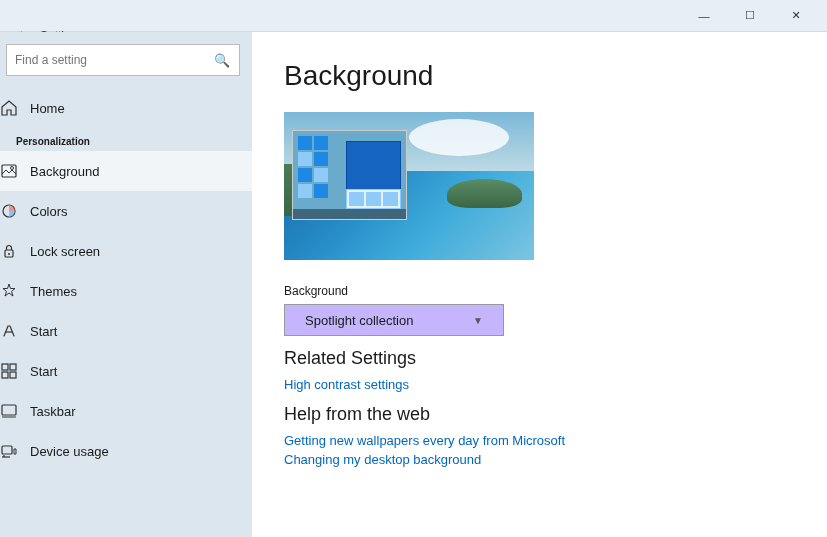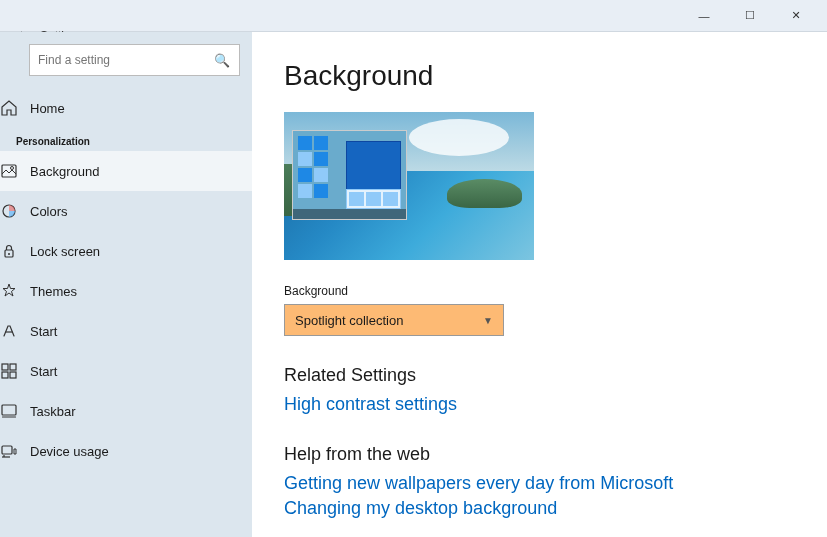--- a/index.html
+++ b/index.html
@@ -26,21 +26,21 @@
     
     .app-body { display: flex; flex: 1; overflow: hidden; }
 
     
     .sidebar {
       width: 252px; min-width: 252px; background: #dce6ee;
       display: flex; flex-direction: column; overflow-y: auto;
       padding-top: 4px;
     }
     .search-box {
-      margin: 8px 12px 12px 29px;
+      margin: 8px 12px 12px 6px;
       display: flex; align-items: center;
       background: white; border: 1px solid #bbb; height: 32px; padding: 0 8px;
       gap: 6px;
     }
     .search-box input {
       border: none; outline: none; flex: 1; font-size: 12px; color: #555;
       background: transparent;
     }
     .search-icon-svg { color: #666; font-size: 13px; }
 
@@ -123,29 +123,29 @@
       background: #e3f2fd; border: 1px solid #90caf9;
       display: flex; gap: 2px; padding: 2px;
     }
     .dp-small { flex: 1; background: #90caf9; }
 
     
     .form-group { margin-bottom: 12px; }
     .form-label { font-size: 12px; color: #1a1a1a; margin-bottom: 6px; display: block; }
     .dropdown {
       display: flex; align-items: center; justify-content: space-between;
-      width: 220px; height: 32px; padding: 0 10px;
-      border: 1px solid #999; background: #fdba74; cursor: pointer;
+      width: 220px; height: 32px; padding: 0 20px;
+      border: 1px solid #999; background: #c4b5fd; cursor: pointer;
       font-size: 13px; color: #1a1a1a; text-align: center;
     }
     .dropdown-arrow { font-size: 10px; color: #555; }
 
     
-    .section-title { font-size: 18px; font-weight: 300; color: #1a1a1a; margin: 29px 0 8px 0; }
-    .link-text { font-size: 18px; color: #0067c0; cursor: pointer; margin-bottom: 4px; display: block; }
+    .section-title { font-size: 18px; font-weight: 300; color: #1a1a1a; margin: 12px 0 8px 0; }
+    .link-text { font-size: 13px; color: #0067c0; cursor: pointer; margin-bottom: 4px; display: block; }
   </style>
 </head>
 <body>
 
 <div class="title-bar">
   <div class="title-bar-left">
     <div class="title-bar-back">
       <svg width="10" height="10" viewBox="0 0 10 10" fill="none">
         <path d="M7 1L3 5L7 9" stroke="#333" stroke-width="1.5"></path>
       </svg>

